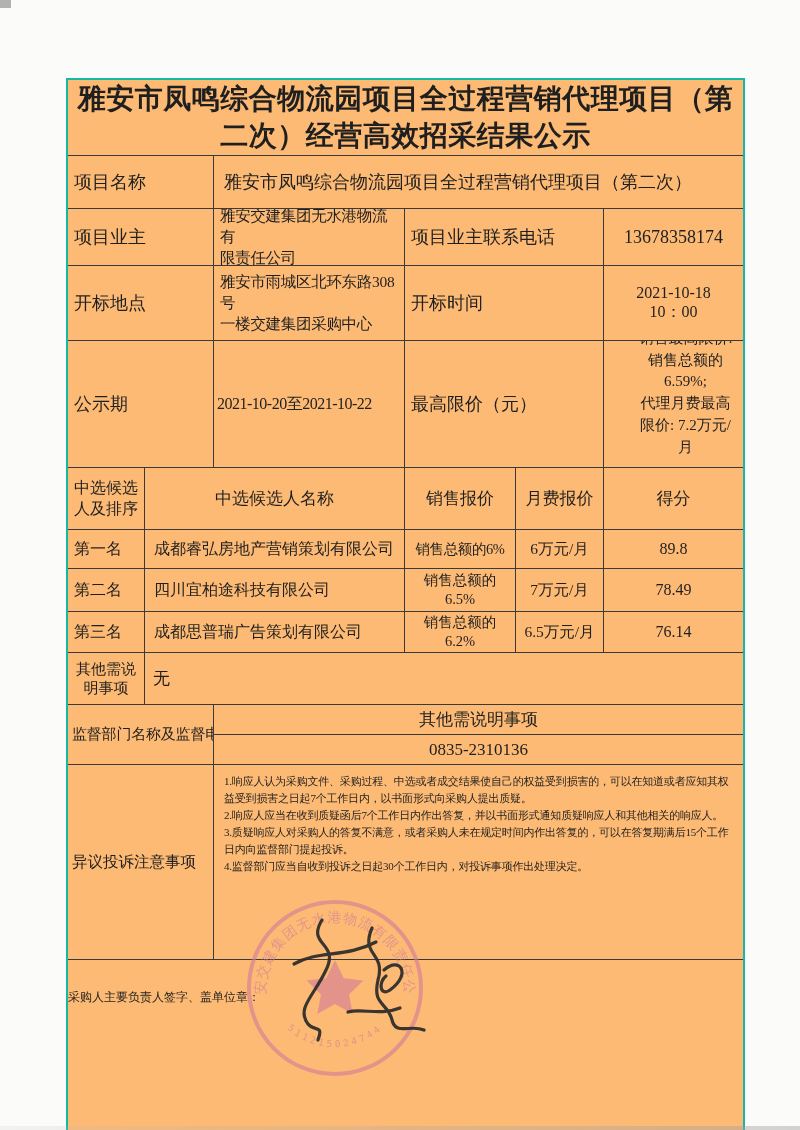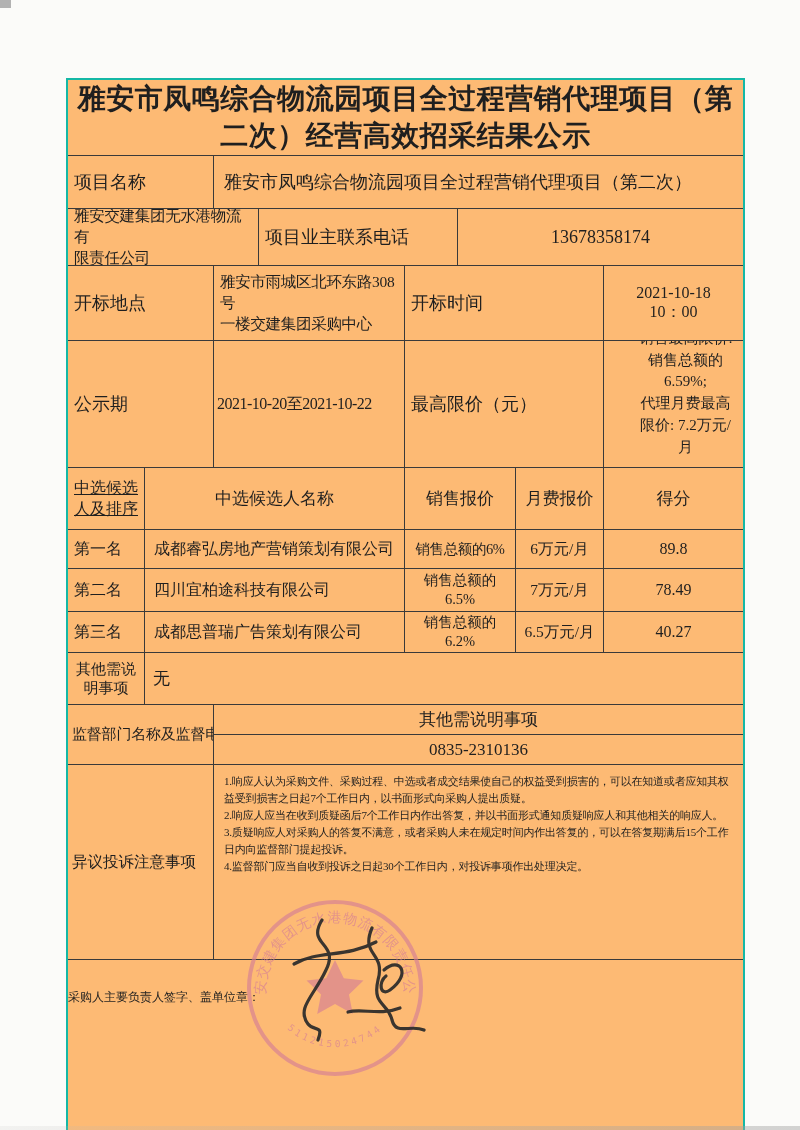--- a/index.html
+++ b/index.html
@@ -61,20 +61,21 @@
     <div class="title-cell pre">雅安市凤鸣综合物流园项目全过程营销代理项目（第
 二次）经营高效招采结果公示</div>
   </div>
 
   <div class="row" style="height:53px;">
     <div class="c lab w-label">项目名称</div>
     <div class="c val last" style="padding-left:10px;">雅安市凤鸣综合物流园项目全过程营销代理项目（第二次）</div>
   </div>
 
   <div class="row" style="height:57px;">
+    <div class="c lab w-label">项目业主</div>
     <div class="c val w-val pre small" style="font-size:15.5px;">雅安交建集团无水港物流有
 限责任公司</div>
     <div class="c lab w-label2">项目业主联系电话</div>
     <div class="c val last center">13678358174</div>
   </div>
 
   <div class="row" style="height:75px;">
     <div class="c lab w-label">开标地点</div>
     <div class="c val w-val pre small" style="font-size:15.5px;">雅安市雨城区北环东路308号
 一楼交建集团采购中心</div>
@@ -88,21 +89,21 @@
     <div class="c val w-val" style="font-size:16px;letter-spacing:-.5px;padding-left:3px;">2021-10-20至2021-10-22</div>
     <div class="c lab w-label2">最高限价（元）</div>
     <div class="c val last center pre" style="font-size:15px;line-height:1.45;margin-left:24px;">销售最高限价:
 销售总额的
 6.59%;
 代理月费最高限价: 7.2万元/月
 。</div>
   </div>
 
   <div class="row" style="height:62px;">
-    <div class="c w-rank center" style="font-size:16px;padding:2px 3px;text-decoration:underline;">中选候选人及排序</div>
+    <div class="c w-rank center" style="font-size:16px;padding:2px 3px;">中选候选人及排序</div>
     <div class="c w-name center" style="font-size:17px;">中选候选人名称</div>
     <div class="c w-sales center" style="font-size:17px;">销售报价</div>
     <div class="c w-month center" style="font-size:17px;">月费报价</div>
     <div class="c last center" style="font-size:17px;">得分</div>
   </div>
 
   <div class="row" style="height:39px;">
     <div class="c w-rank" style="font-size:16px;">第一名</div>
     <div class="c w-name" style="font-size:16px;padding-left:9px;">成都睿弘房地产营销策划有限公司</div>
     <div class="c w-sales center" style="font-size:14.5px;letter-spacing:-.4px;">销售总额的6%</div>
@@ -118,21 +119,21 @@
     <div class="c w-month center" style="font-size:15.5px;">7万元/月</div>
     <div class="c last center" style="font-size:16px;">78.49</div>
   </div>
 
   <div class="row" style="height:41px;">
     <div class="c w-rank" style="font-size:16px;">第三名</div>
     <div class="c w-name" style="font-size:16px;padding-left:9px;">成都思普瑞广告策划有限公司</div>
     <div class="c w-sales center pre" style="font-size:14.5px;line-height:1.3;">销售总额的
 6.2%</div>
     <div class="c w-month center" style="font-size:15.5px;">6.5万元/月</div>
-    <div class="c last center" style="font-size:16px;">40.27</div>
+    <div class="c last center" style="font-size:16px;">76.14</div>
   </div>
 
   <div class="row" style="height:52px;">
     <div class="c w-rank center" style="font-size:15px;padding:2px 4px;">其他需说明事项</div>
     <div class="c last" style="font-size:17px;padding-left:8px;">无</div>
   </div>
 
   <div class="row" style="height:60px;">
     <div class="c w-label sup-label">监督部门名称及监督电话</div>
     <div class="sup-right">

